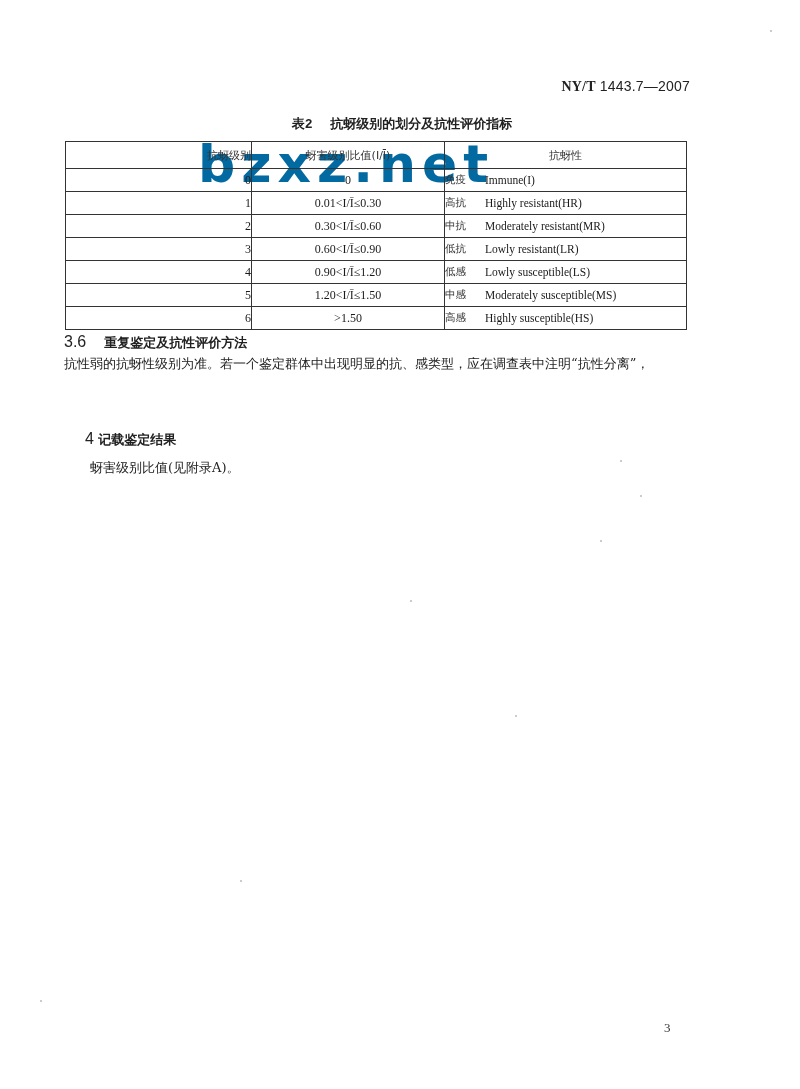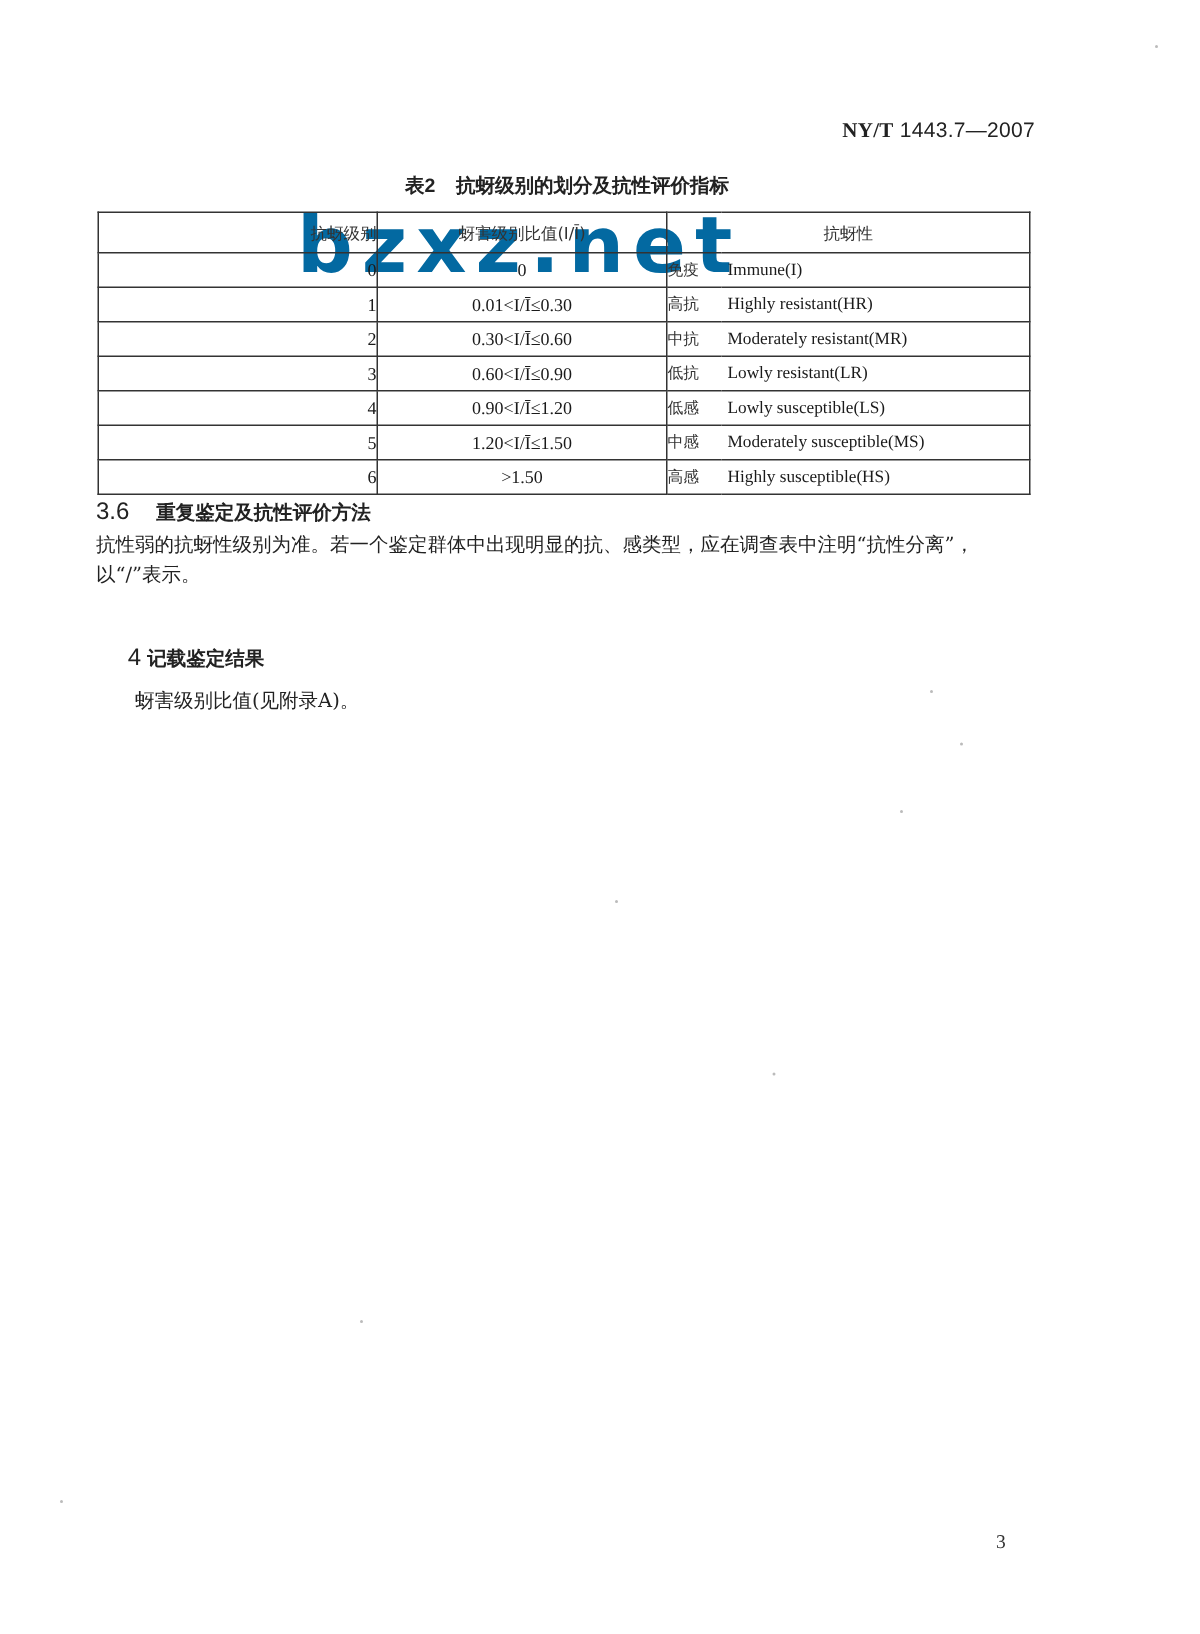--- a/index.html
+++ b/index.html
@@ -27,24 +27,25 @@
     .std-code .prefix {
       font-family: "Liberation Serif", serif;
       font-weight: bold;
     }
     .table-title {
       position: absolute;
       top: 115px;
       left: 0;
       width: 756px;
       text-align: center;
-      font-family: Liberation Sans, sans-serif;
-      font-weight: bold;
-      font-size: 13px;
-      color: #222;
+      font-family: Liberation Mono, monospace;
+      font-weight: bold;
+      font-size: 13px;
+      color: #222;
+      padding-left: 24px;
     }
     .table-title .num { margin-right: 10px; }
     .watermark {
       position: absolute;
       top: 138px;
       left: 198px;
       font-family: "DejaVu Sans", sans-serif;
       font-weight: bold;
       font-size: 52px;
       letter-spacing: 6px;
@@ -192,21 +193,20 @@
   </tbody>
 </table>
 
 <div class="section-heading" style="top:333px;">
   <span class="num">3.6</span>
   <span class="title">重复鉴定及抗性评价方法</span>
 </div>
 
 <div class="para" style="top:354px;">
   <p>抗性弱的抗蚜性级别为准。若一个鉴定群体中出现明显的抗、感类型，应在调查表中注明“抗性分离”，</p>
-  <p>以“/”表示。</p>
 </div>
 
 <div class="section-heading" style="top:430px;text-align:right;">
   <span class="num" style="width:30px;">4</span>
   <span class="title">记载鉴定结果</span>
 </div>
 
 <div class="para" style="top:458px;">
   <p class="indent">蚜害级别比值(见附录A)。</p>
 </div>

